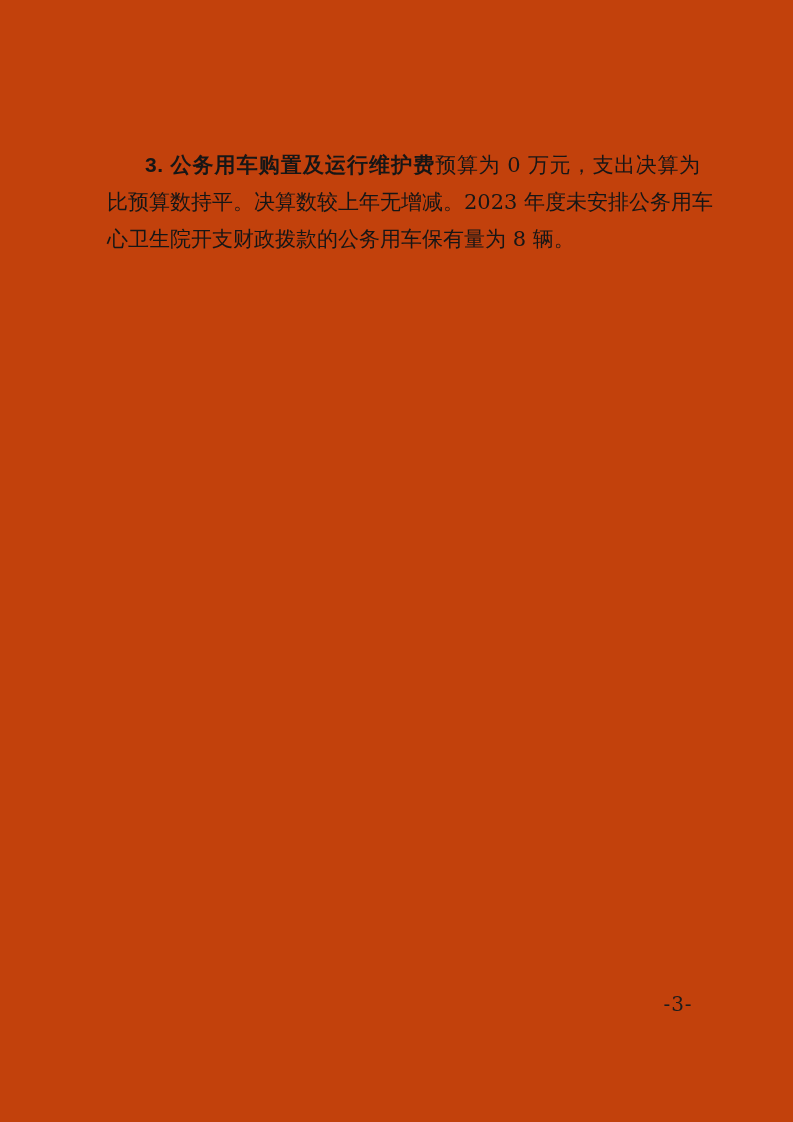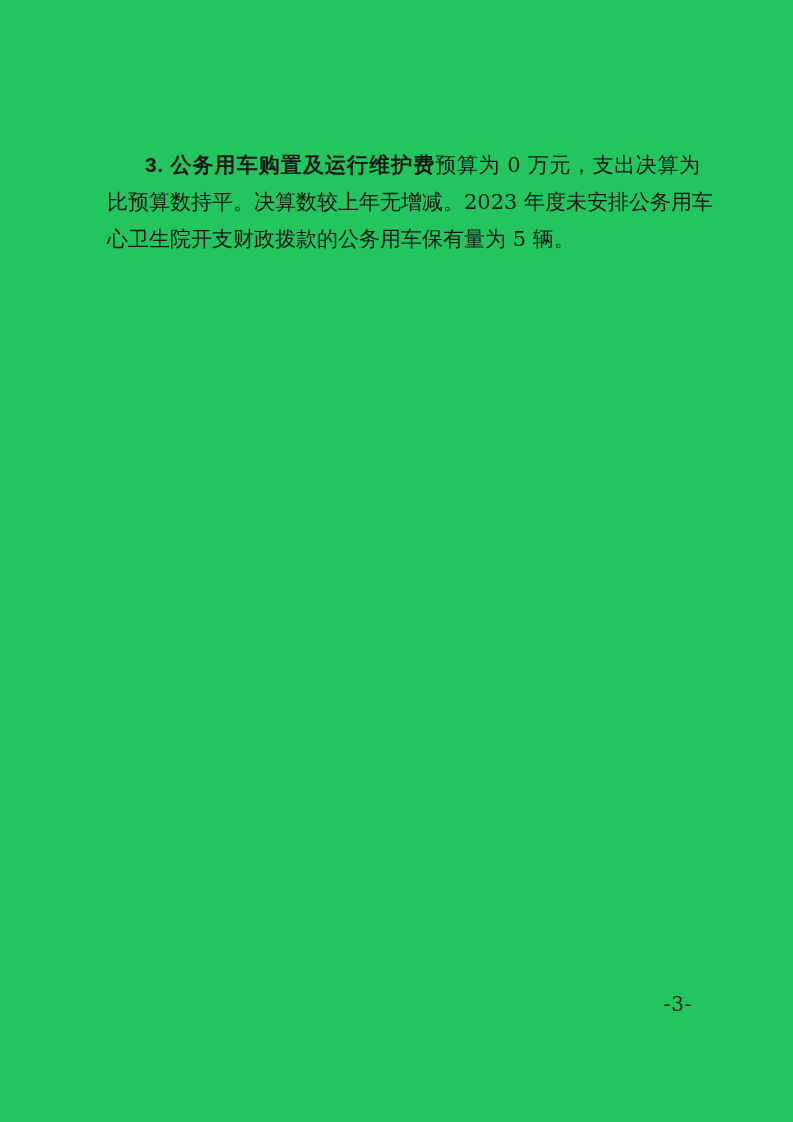--- a/index.html
+++ b/index.html
@@ -5,21 +5,21 @@
   html, body {
     margin: 0;
     padding: 0;
     background: #e8e8e8;
   }
   .page {
     position: relative;
     width: 793px;
     height: 1122px;
     margin: 0 auto;
-    background: #22c55e;
+    background: #c2410c;
     color: #161616;
     font-family: "DejaVu Serif", "Liberation Serif", serif;
     overflow: hidden;
   }
   .content {
     position: absolute;
     left: 107px;
     top: 146px;
     width: 593px;
     font-size: 21px;
@@ -62,19 +62,19 @@
 <div class="page">
 
   <div class="content">
 
     <div class="line first"><span class="bold-head">3. 公务用车购置及运行维护费</span><span>预算为 0 万元，支出决算为</span></div>
 
 
     <div class="line">比预算数持平。决算数较上年无增减。2023 年度未安排公务用车</div>
 
 
-    <div class="line last">心卫生院开支财政拨款的公务用车保有量为 5 辆。</div>
+    <div class="line last">心卫生院开支财政拨款的公务用车保有量为 8 辆。</div>
 
   </div>
 
   <div class="page-number">-3-</div>
 
 </div>
 
 </body></html>

